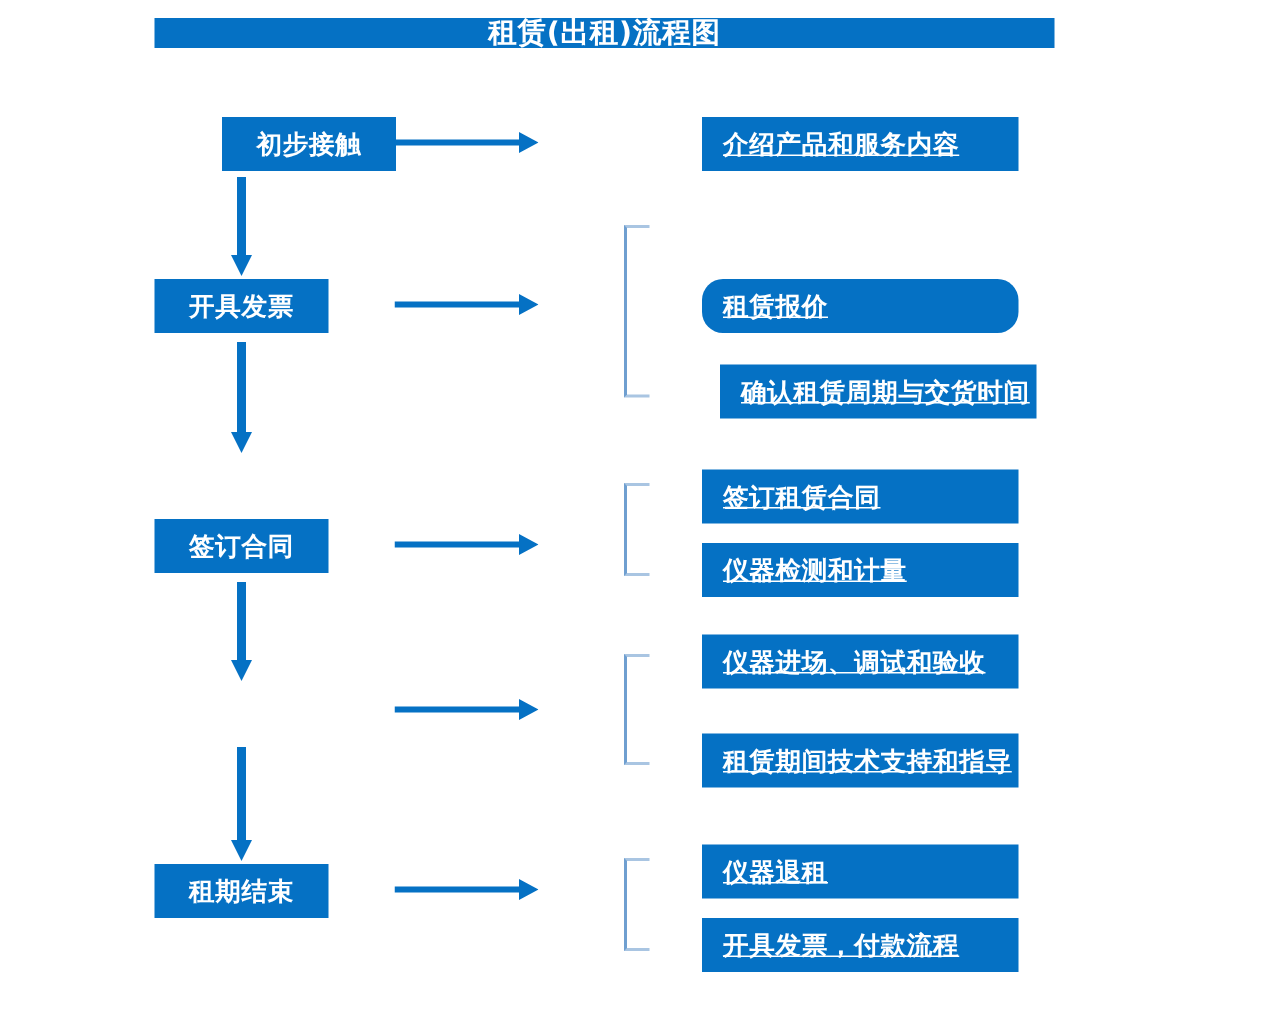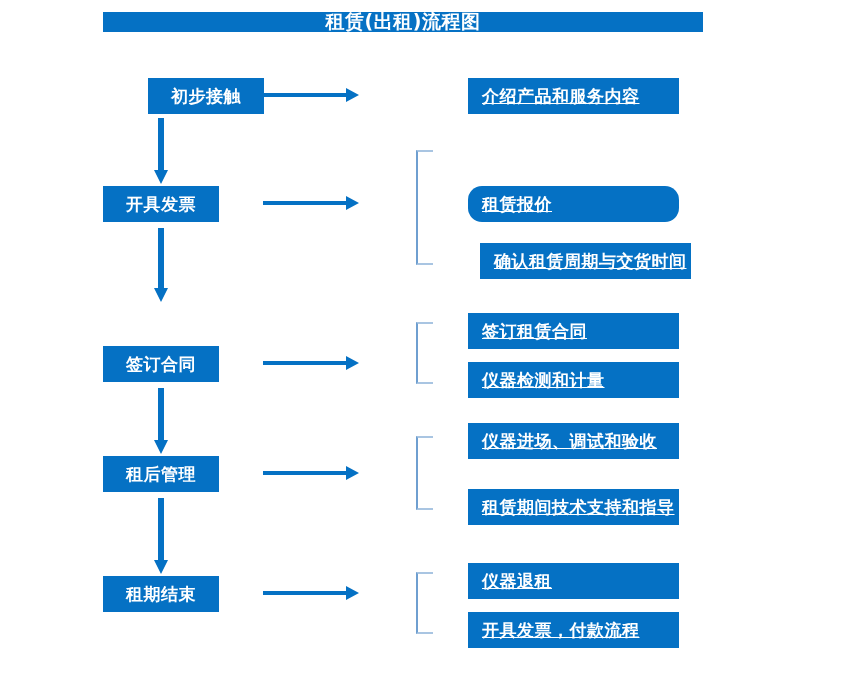--- a/index.html
+++ b/index.html
@@ -112,21 +112,20 @@
 
   <svg class="arrow-v" style="left:154px; top:388px; height:66px;" viewBox="0 0 14 66">
     <path d="M4 0 H10 V52 H14 L7 66 L0 52 H4 Z" fill="#0571c4"></path>
   </svg>
 
   <div class="bracket" style="left:416px; top:322px; height:62px;"></div>
 
   <div class="box detail-box" style="top:313px;">签订租赁合同</div>
   <div class="box detail-box" style="top:362px;">仪器检测和计量</div>
 
-  <div class="box stage-box" style="left:103px; top:456px;">租后管理</div>
 
   <svg class="arrow-h" style="left:263px; top:466px;" viewBox="0 0 96 14">
     <path d="M0 5 H83 V0 L96 7 L83 14 V9 H0 Z" fill="#0571c4"></path>
   </svg>
 
   <svg class="arrow-v" style="left:154px; top:498px; height:76px;" viewBox="0 0 14 76">
     <path d="M4 0 H10 V62 H14 L7 76 L0 62 H4 Z" fill="#0571c4"></path>
   </svg>
 
   <div class="bracket" style="left:416px; top:436px; height:74px;"></div>

